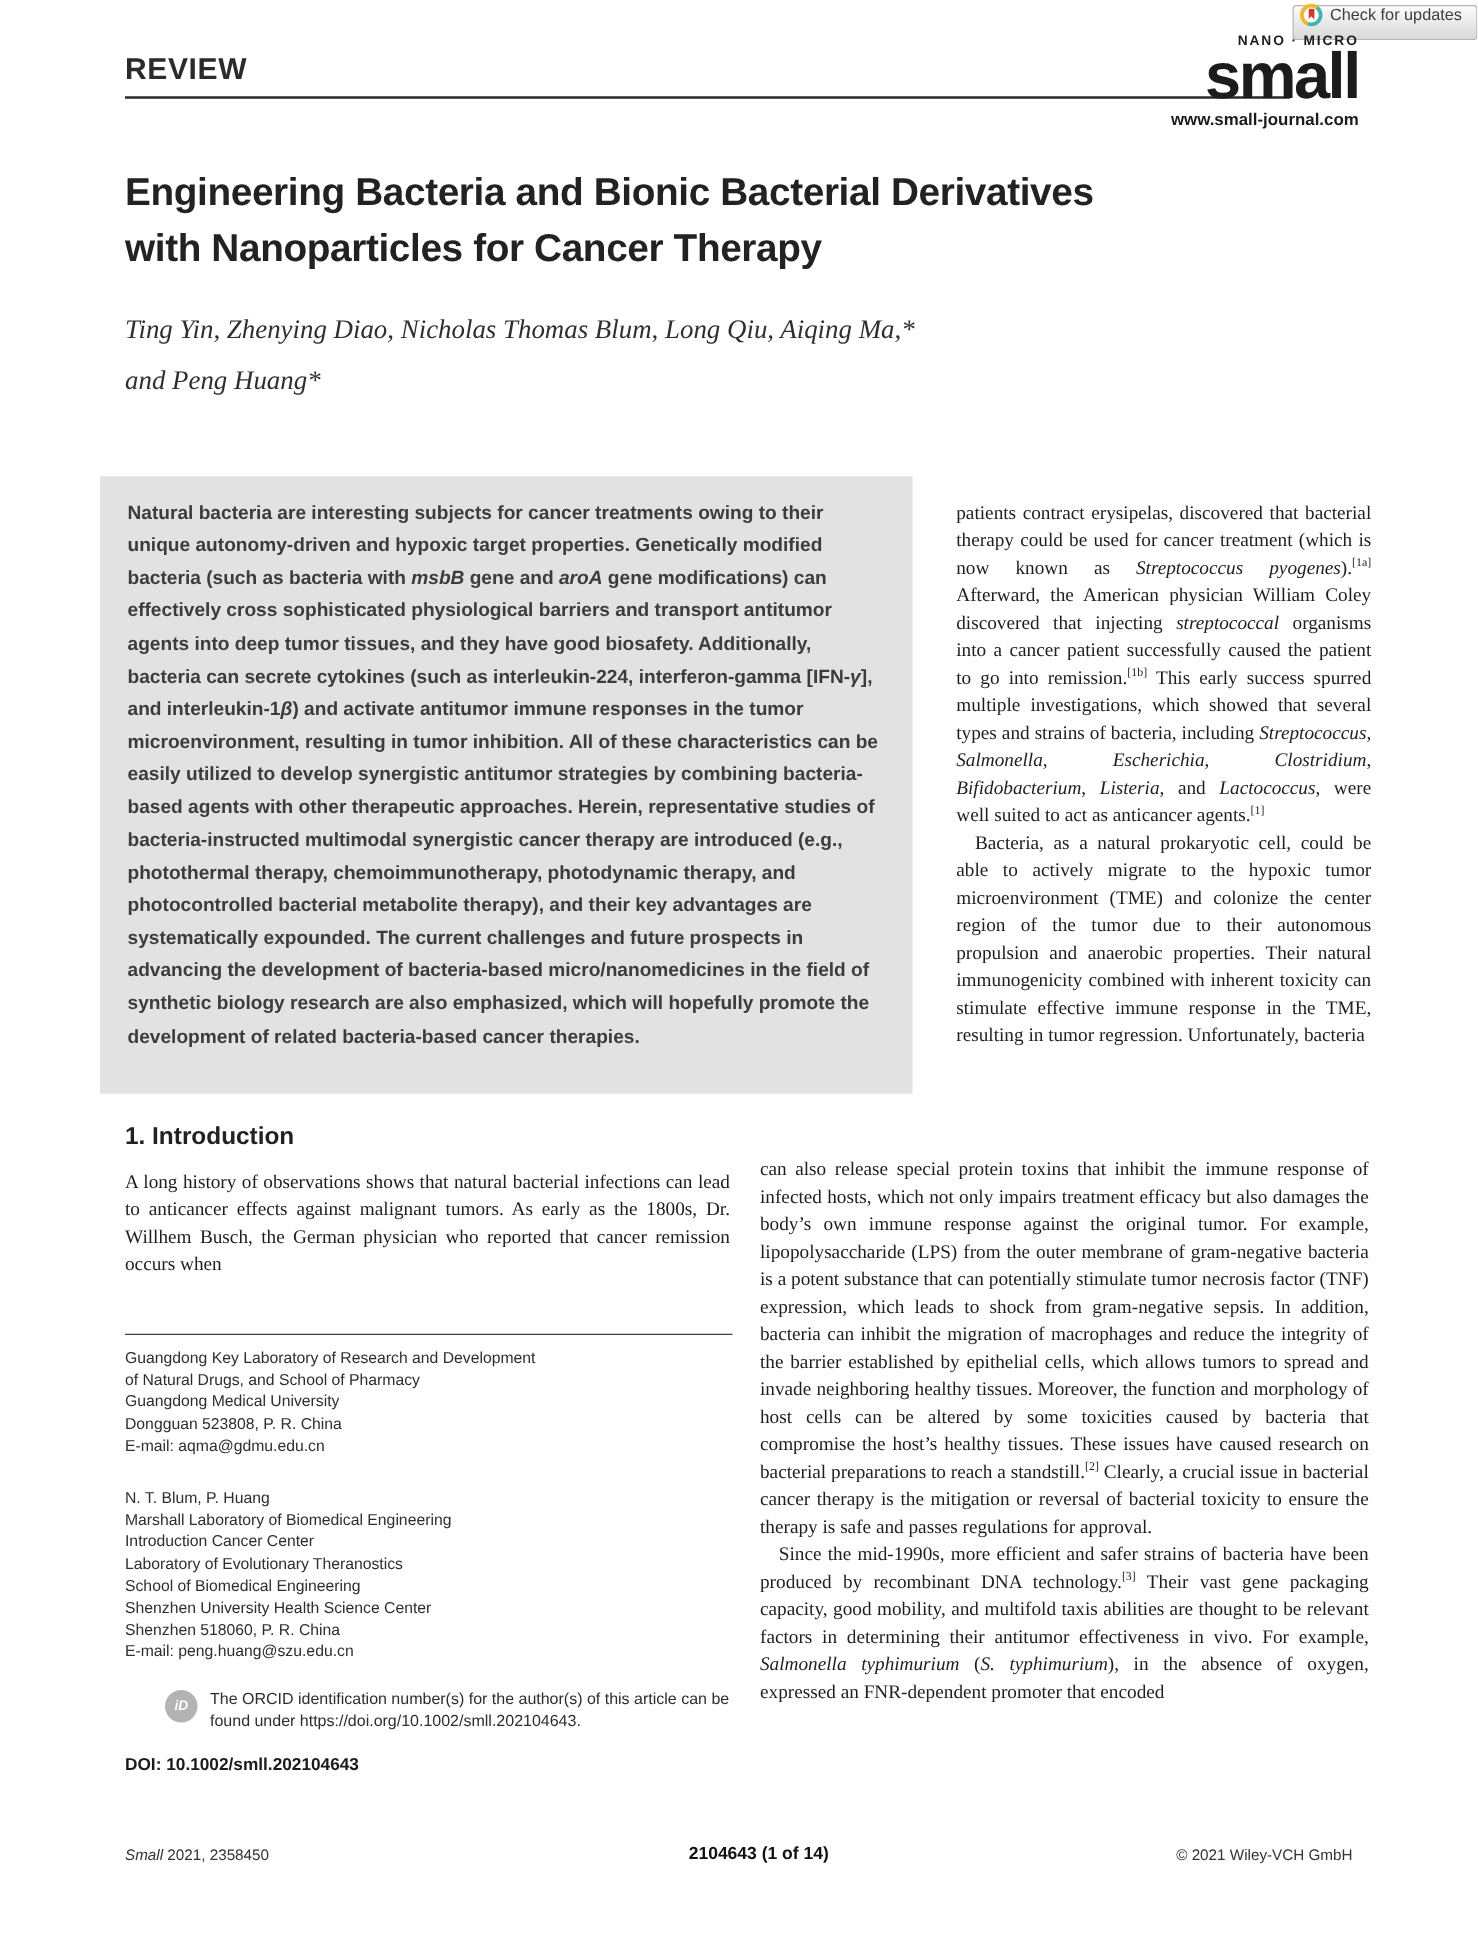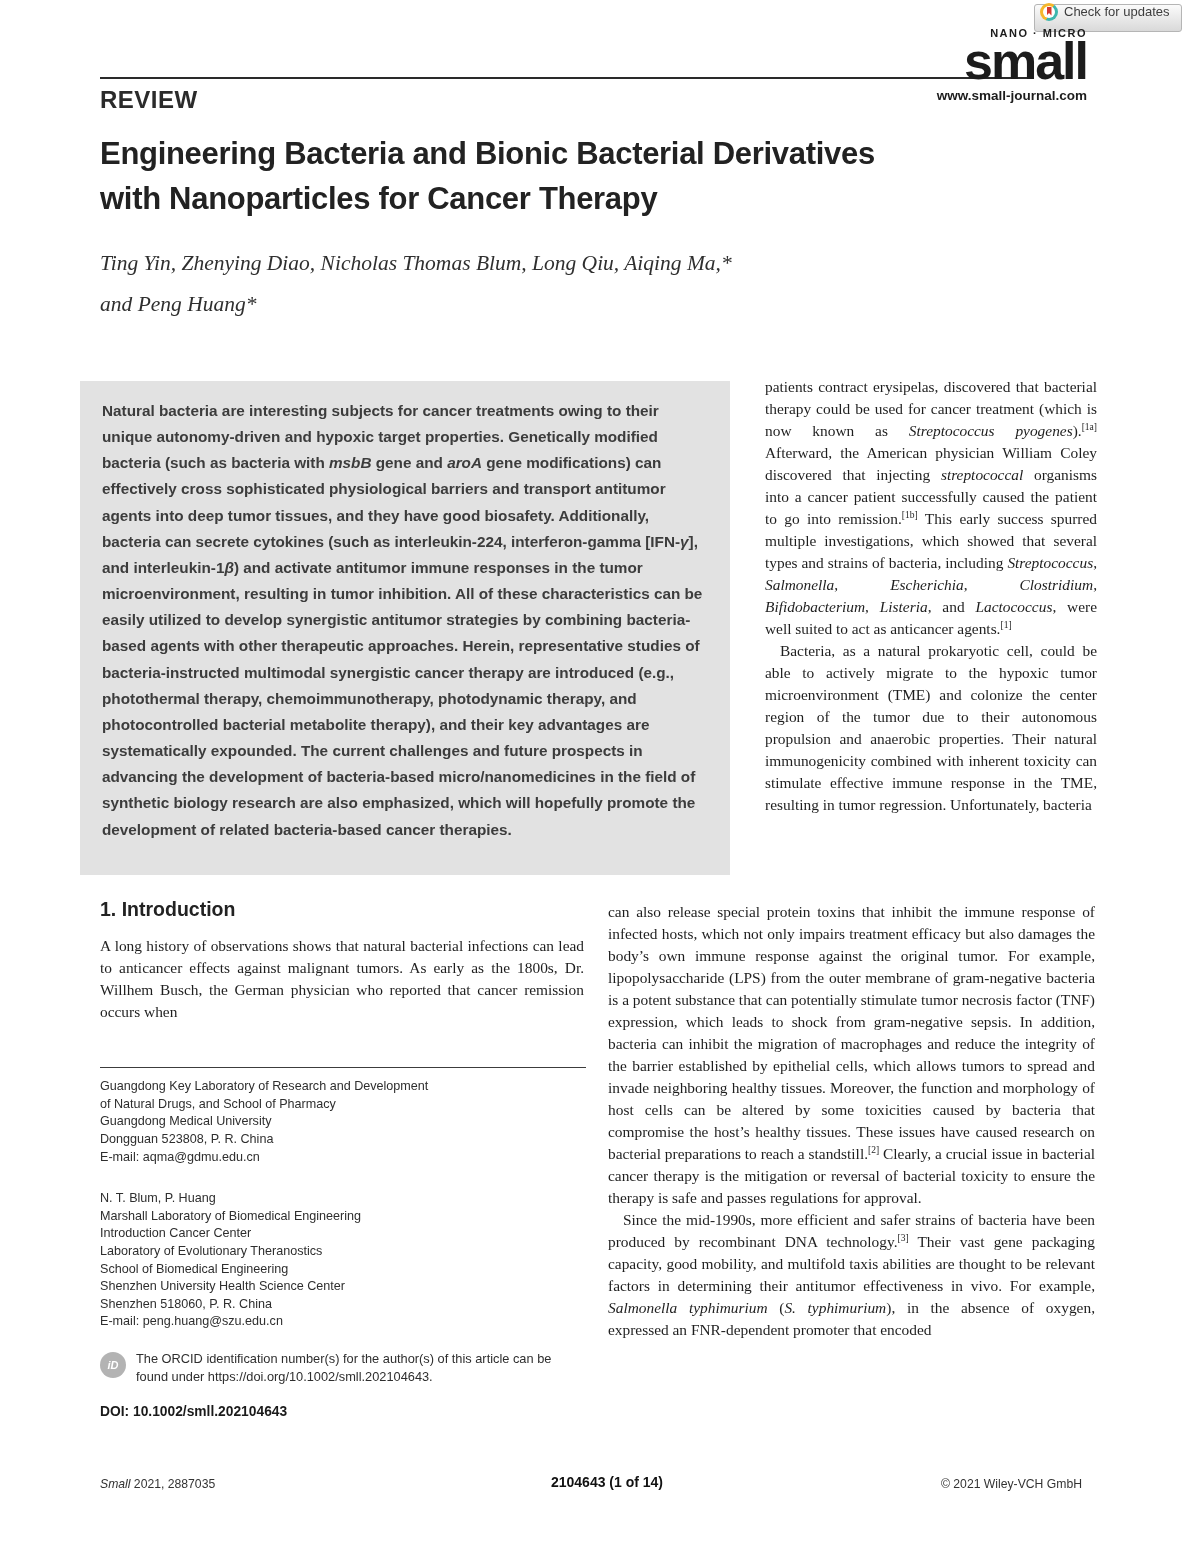--- a/index.html
+++ b/index.html
@@ -3,34 +3,34 @@
 <meta charset="utf-8">
 <style>
   html,body{margin:0;padding:0;background:#ffffff;}
   #page{position:relative;width:1182px;height:1554px;background:#ffffff;overflow:hidden;
         font-family:"Liberation Serif",serif;color:#1e1e1e;}
   .sans{font-family:"Liberation Sans",sans-serif;}
   .serif{font-family:"Liberation Serif",serif;}
   .it{font-style:italic;}
   sup{font-size:0.62em;line-height:0;}
   .abs{position:absolute;}
-  .just{text-align:justify;}
+  .just{text-align:justify;margin-top:24px;}
 
   
   #check-updates{left:1034px;top:4px;width:148px;height:28px;display:flex;align-items:center;gap:6px;
       background:linear-gradient(#fbfbfb,#d9d9d9);border:1px solid #b5b5b5;border-radius:3px;
       box-sizing:border-box;padding:0 8px 13px 5px;cursor:pointer;}
   #check-updates .cm-ring{width:18px;height:18px;border-radius:50%;
       background:conic-gradient(from 200deg,#f5b72b 0 55%,#3eb6ad 55% 100%);position:relative;flex:0 0 auto;}
   #check-updates .cm-ring .cm-core{position:absolute;left:3px;top:3px;width:12px;height:12px;border-radius:50%;background:#fff;}
   #check-updates .cm-ring .cm-mark{position:absolute;left:6.5px;top:4px;width:5px;height:9px;background:#d6382f;
       clip-path:polygon(0 0,100% 0,100% 100%,50% 72%,0 100%);}
   #check-updates .cu-label{font-family:"Liberation Sans",sans-serif;font-size:13px;color:#3d3d3d;white-space:nowrap;}
 
-  #review-label{left:100px;top:42px;font-size:24px;font-weight:bold;letter-spacing:0.5px;color:#2b2b2b;margin-top:44px;}
+  #review-label{left:100px;top:42px;font-size:24px;font-weight:bold;letter-spacing:0.5px;color:#2b2b2b;}
   #header-rule{left:100px;top:77px;width:932px;height:2px;background:#2a2a2a;}
   #journal-logo{right:95px;top:28px;text-align:right;color:#1c1c1c;line-height:1;}
   #journal-logo .logo-top{font-size:11px;font-weight:bold;letter-spacing:1.5px;}
   #journal-logo .logo-main{font-size:52px;font-weight:bold;letter-spacing:-2px;margin-top:-4px;}
   #journal-site{right:95px;top:88px;font-size:13.5px;font-weight:bold;color:#1c1c1c;}
 
   
   #title{left:100px;top:132px;width:950px;font-size:31px;font-weight:bold;color:#222;line-height:1.45;letter-spacing:-0.3px;}
   #authors{left:100px;top:243px;width:950px;font-size:21.5px;font-style:italic;color:#2f2f2f;line-height:1.9;}
 
@@ -52,21 +52,21 @@
   
   #affil-rule{left:100px;top:1067px;width:486px;height:1px;background:#3c3c3c;}
   .affil{font-family:"Liberation Sans",sans-serif;font-size:12.6px;color:#2e2e2e;line-height:1.4;}
   #affil-block-1{left:100px;top:1078px;width:486px;}
   #affil-block-2{left:100px;top:1190px;width:486px;}
 
   
   #orcid-note{left:100px;top:1350px;width:486px;display:flex;gap:10px;}
   #orcid-icon{width:26px;height:26px;border-radius:50%;background:#b3b3b3;color:#fff;flex:0 0 auto;
       font-family:"Liberation Sans",sans-serif;font-size:11px;font-weight:bold;font-style:italic;
-      display:flex;align-items:center;justify-content:center;margin-top:2px;}
+      display:flex;align-items:center;justify-content:center;margin-top:2px;margin-left:32px;}
   #orcid-text{font-family:"Liberation Sans",sans-serif;font-size:12.8px;color:#2e2e2e;line-height:1.4;}
 
   #doi-line{left:100px;top:1404px;font-family:"Liberation Sans",sans-serif;font-size:13.8px;font-weight:bold;color:#1a1a1a;}
 
   
   #footer-left{left:100px;top:1477px;font-family:"Liberation Sans",sans-serif;font-size:12.2px;color:#333;}
   #footer-center{left:0;top:1474px;width:1182px;text-align:center;font-family:"Liberation Sans",sans-serif;
       font-size:14px;font-weight:bold;color:#111;padding-left:16px;}
   #footer-right{right:100px;top:1477px;font-family:"Liberation Sans",sans-serif;font-size:12.2px;color:#333;}
 </style>
@@ -139,17 +139,17 @@
       <div>E-mail: peng.huang@szu.edu.cn</div>
     </div>
 
   <div id="orcid-note" class="abs">
     <span id="orcid-icon">iD</span>
     <span id="orcid-text">The ORCID identification number(s) for the author(s) of this article can be found under https://doi.org/10.1002/smll.202104643.</span>
   </div>
 
   <div id="doi-line" class="abs">DOI: 10.1002/smll.202104643</div>
 
-  <div id="footer-left" class="abs"><span class="it">Small</span><span> 2021, 2887035</span></div>
+  <div id="footer-left" class="abs"><span class="it">Small</span><span> 2021, 2358450</span></div>
   <div id="footer-center" class="abs">2104643  (1 of 14)</div>
   <div id="footer-right" class="abs">© 2021 Wiley-VCH GmbH</div>
 
 </div>
 
 </body></html>

